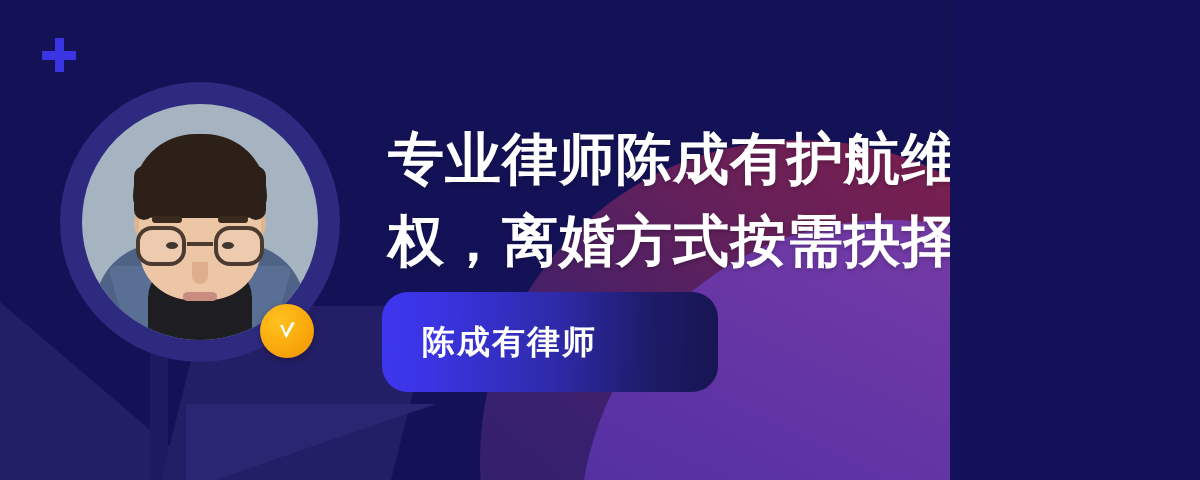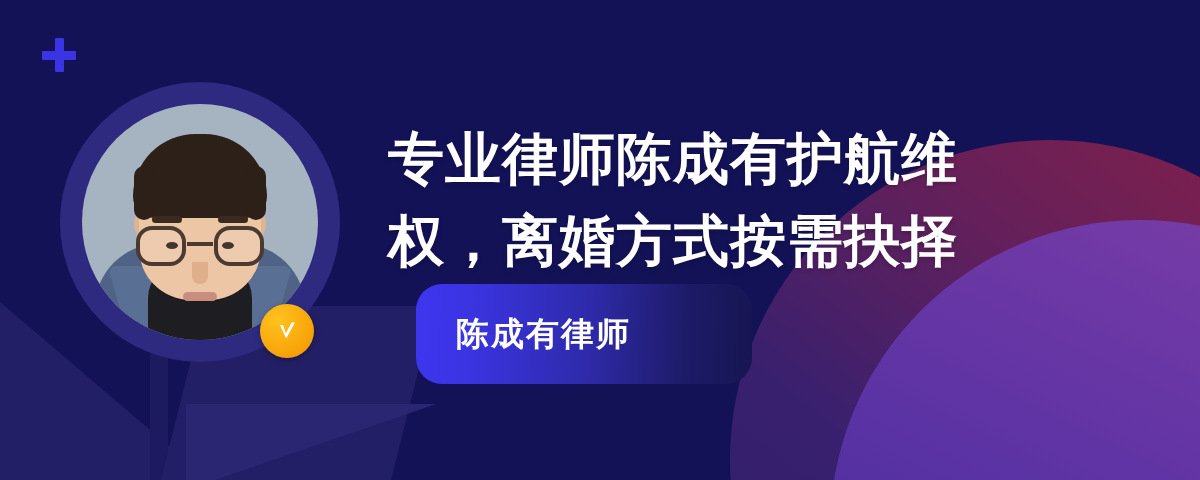--- a/index.html
+++ b/index.html
@@ -5,21 +5,21 @@
   * { margin:0; padding:0; box-sizing:border-box; }
   html, body {
     width:1200px; height:480px;
     font-family:"Liberation Sans", "DejaVu Sans", sans-serif;
     background:#13115a;
     overflow:hidden;
   }
 
   .banner {
     position:relative;
-    width:1200px;
+    width:950px;
     height:480px;
     background:#141257;
     overflow:hidden;
     text-decoration:underline;
   }
 
   
   .bg-layer { position:absolute; inset:0; overflow:hidden; }
 
   .shape-tri-left {
@@ -234,34 +234,34 @@
     color:#ffffff;
     font-size:56px;
     line-height:82px;
     font-weight:700;
     letter-spacing:1px;
     text-shadow:0 2px 4px rgba(0,0,0,.22);
   }
 
   .name-button {
     position:absolute;
-    left:382px; top:284px;
+    left:382px; top:292px;
     width:336px; height:100px;
     border:none;
     border-radius:26px;
     background:linear-gradient(92deg,#3d36ef 0%, #3a34e2 16%, #2e2aa8 52%, #1d1b68 80%, #171552 100%);
     color:#ffffff;
     font-size:33px;
     font-weight:700;
     letter-spacing:2px;
     text-align:left;
     padding-left:40px;
     font-family:"Liberation Sans", "DejaVu Sans", sans-serif;
     cursor:pointer;
-    display:flex; align-items:center;margin-left:34px;
+    display:flex; align-items:center;
   }
 </style>
 </head>
 <body>
 
 <div class="banner">
 
   <div class="bg-layer">
     <div class="shape-tri-left"></div>
     <div class="shape-band"></div>

